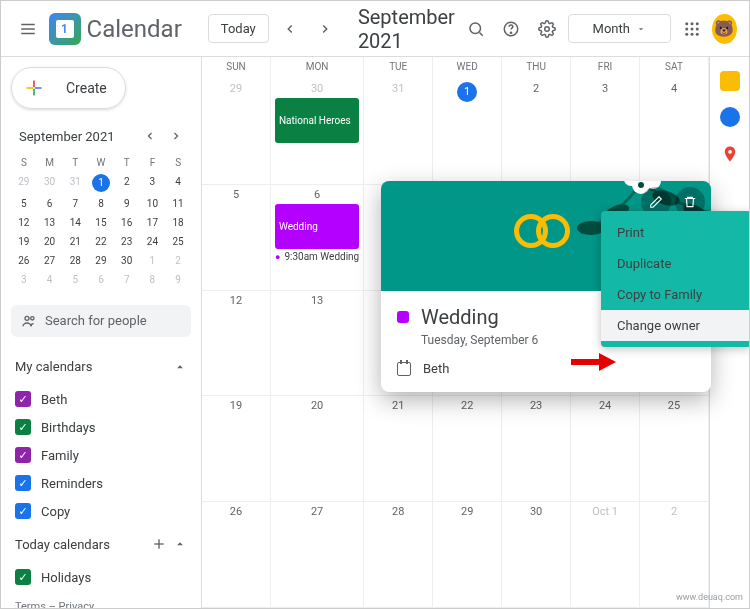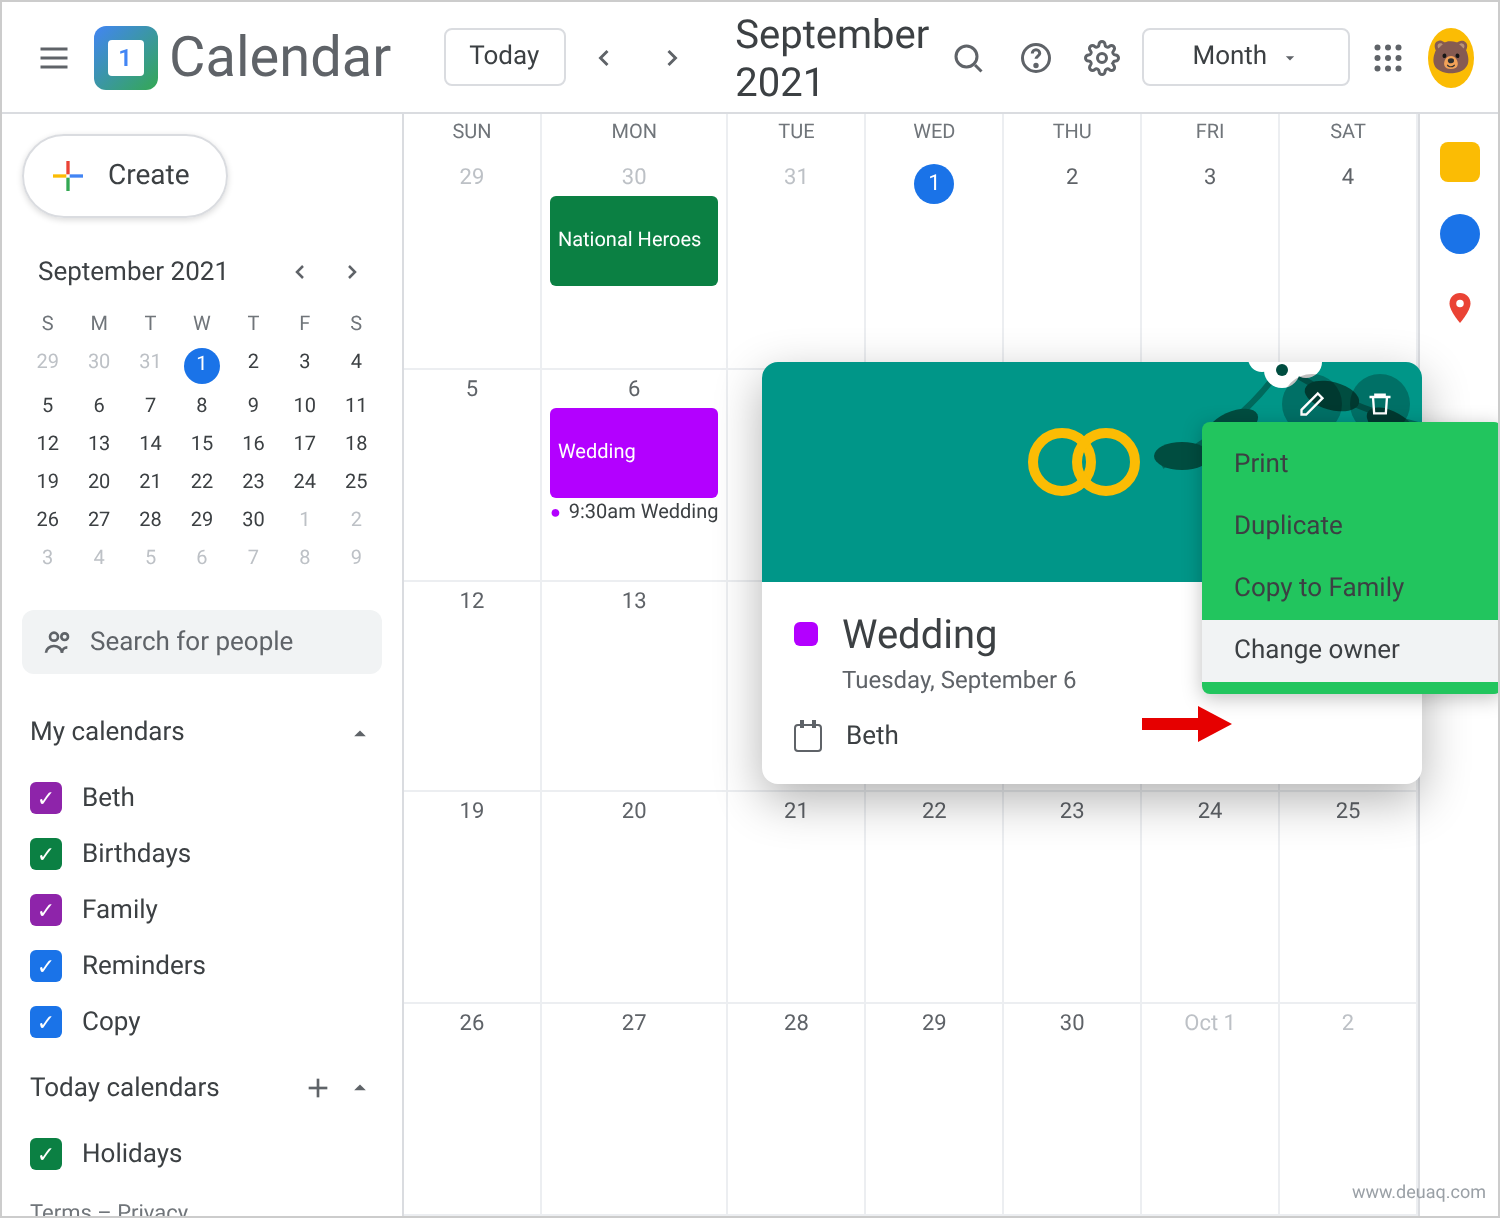--- a/index.html
+++ b/index.html
@@ -2,38 +2,38 @@
 <html><head>
 <meta charset="utf-8">
 <style>
   * { box-sizing: border-box; margin: 0; padding: 0; }
   body { font-family: 'Google Sans', Roboto, Arial, sans-serif; font-size: 13px; color: #3c4043; width: 750px; height: 609px; overflow: hidden; background: #fff; position: relative; border: 1px solid #ccc; }
   header { display: flex; align-items: center; height: 56px; padding: 0 12px; border-bottom: 1px solid #dadce0; gap: 6px; }
   .icon-btn { width: 36px; height: 36px; display: flex; align-items: center; justify-content: center; border-radius: 50%; color: #5f6368; cursor: pointer; }
   .logo-box { display:flex; align-items:center; gap:6px; }
   .logo-tile { width: 32px; height: 32px; background: linear-gradient(135deg,#4285f4 0%,#34a853 100%); border-radius: 6px; position: relative; display:flex; align-items:center; justify-content:center; }
   .logo-tile span { background:#fff; width:18px; height:18px; border-radius:2px; display:flex; align-items:center; justify-content:center; font-weight:600; color:#4285f4; font-size:12px;}
-  .app-name { font-size: 28px; color:#5f6368; margin-right: 20px; }
+  .app-name { font-size: 24px; color:#5f6368; margin-right: 20px; }
   .today-btn { border:1px solid #dadce0; border-radius:4px; padding:6px 12px; font-size:13px; color:#3c4043; cursor:pointer; }
   .month-title { font-size: 20px; color:#3c4043; margin-left: 12px; flex:1; }
   .view-dd { border:1px solid #dadce0; border-radius:4px; padding:6px 24px; display:flex; align-items:center; gap:6px; font-size:13px; cursor:pointer;}
   .avatar { width:30px; height:30px; border-radius:50%; background:#fbbc04; display:flex; align-items:center; justify-content:center; font-size:16px;}
   .layout { display:flex; height: calc(100% - 56px); }
   aside { width: 200px; padding: 10px 10px 4px 10px; display:flex; flex-direction:column; gap:6px; }
-  .create-btn { display:flex; align-items:center; gap:10px; border:1px solid #dadce0; border-radius:24px; padding:10px 18px 10px 12px; width:fit-content; box-shadow:0 1px 3px rgba(0,0,0,.15); cursor:pointer; font-size:14px; color:#3c4043; }
+  .create-btn { display:flex; align-items:center; gap:22px; border:1px solid #dadce0; border-radius:24px; padding:10px 18px 10px 12px; width:fit-content; box-shadow:0 1px 3px rgba(0,0,0,.15); cursor:pointer; font-size:14px; color:#3c4043; }
   .plus-ic { width:20px; height:20px; }
   .mini { margin-top:10px; }
   .mini-head { display:flex; align-items:center; justify-content:space-between; padding:0 4px 6px 8px; font-size:13px; color:#3c4043;}
   .mini-nav { display:flex; gap:4px; }
   .mini-grid { display:grid; grid-template-columns: repeat(7, 1fr); text-align:center; font-size:10px; color:#70757a; }
   .mini-grid .dow { padding:4px 0; }
   .mini-grid .d { padding:4px 0; font-size:10px; color:#3c4043; cursor:pointer; }
   .mini-grid .d.out { color:#bdc1c6; }
   .mini-grid .d.sel { background:#1a73e8; color:#fff; border-radius:50%; width:18px; height:18px; line-height:18px; margin:2px auto; padding:0;}
-  .search-ppl { display:flex; align-items:center; gap:8px; background:#f1f3f4; border-radius:6px; padding:8px 10px; margin:10px 0; color:#5f6368; font-size:13px;}
+  .search-ppl { display:flex; gap:8px; background:#f1f3f4; border-radius:6px; padding:8px 10px; margin:10px 0; color:#5f6368; font-size:13px;}
   .section-h { display:flex; align-items:center; justify-content:space-between; padding:6px 4px; font-size:13px; color:#3c4043; cursor:pointer;}
   .cal-list { display:flex; flex-direction:column; gap:2px; }
   .cal-item { display:flex; align-items:center; gap:10px; padding:5px 4px; font-size:13px;}
   .chk { width:16px; height:16px; border-radius:3px; display:flex; align-items:center; justify-content:center; color:#fff; font-size:11px;}
   .footer-links { margin-top:auto; font-size:11px; color:#70757a; padding:4px;}
   main { flex:1; position:relative; border-left:1px solid #dadce0;}
   .grid { display:grid; grid-template-columns: repeat(7, 1fr); grid-template-rows: 22px repeat(5, 1fr); height:100%; }
   .dowh { text-align:center; font-size:10px; color:#70757a; padding-top:4px; border-right:1px solid #eceef1;}
   .cell { border-right:1px solid #eceef1; border-bottom:1px solid #eceef1; padding:3px 4px; font-size:11px; color:#5f6368; position:relative;}
   .cell .num { display:block; text-align:center; font-size:11px; margin-bottom:3px;}
@@ -57,21 +57,21 @@
   .pop-body { padding:14px 16px 16px 16px;}
   .pop-title-row { display:flex; gap:12px; align-items:flex-start; margin-bottom:4px;}
   .sq { width:12px; height:12px; border-radius:3px; background:#b300ff; margin-top:6px;}
   .pop-title { font-size:20px; color:#3c4043;}
   .pop-sub { font-size:12px; color:#5f6368; margin-left:24px; margin-bottom:14px;}
   .pop-row { display:flex; gap:12px; align-items:center; font-size:13px; color:#3c4043;}
   .cal-ic { width:14px; height:14px; border:1.5px solid #5f6368; border-radius:2px; position:relative;}
   .cal-ic::before{content:""; position:absolute; top:-3px; left:2px; width:2px; height:4px; background:#5f6368;}
   .cal-ic::after{content:""; position:absolute; top:-3px; right:2px; width:2px; height:4px; background:#5f6368;}
   
-  .menu { position:absolute; left:600px; top:210px; width:150px; background:#22c55e; border-radius:4px; box-shadow:0 2px 10px rgba(0,0,0,.25); padding:6px 0; z-index:60;}
+  .menu { position:absolute; left:600px; top:210px; width:150px; background:#14b8a6; border-radius:4px; box-shadow:0 2px 10px rgba(0,0,0,.25); padding:6px 0; z-index:60;}
   .menu-item { padding:8px 16px; font-size:13px; color:#3c4043; cursor:pointer;}
   .menu-item.hover { background:#f1f3f4;}
   
   .arrow { position:absolute; left:570px; top:350px; z-index:70;}
   .watermark { position:absolute; right:6px; bottom:6px; font-size:9px; color:#9aa0a6; z-index:80;}
 </style>
 </head>
 <body>
 
 <header>

